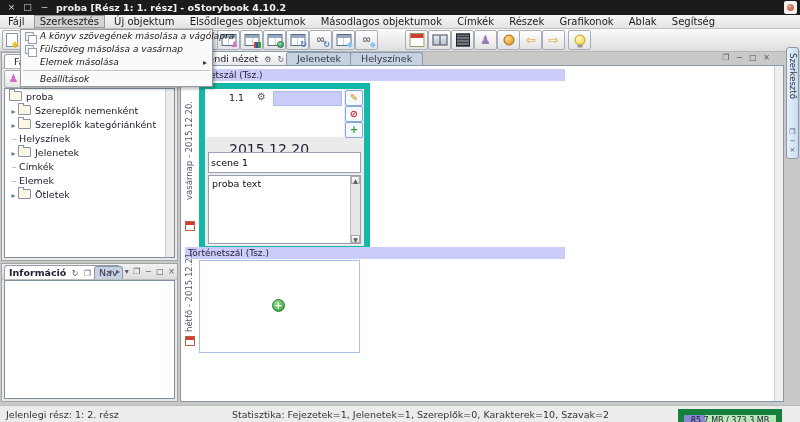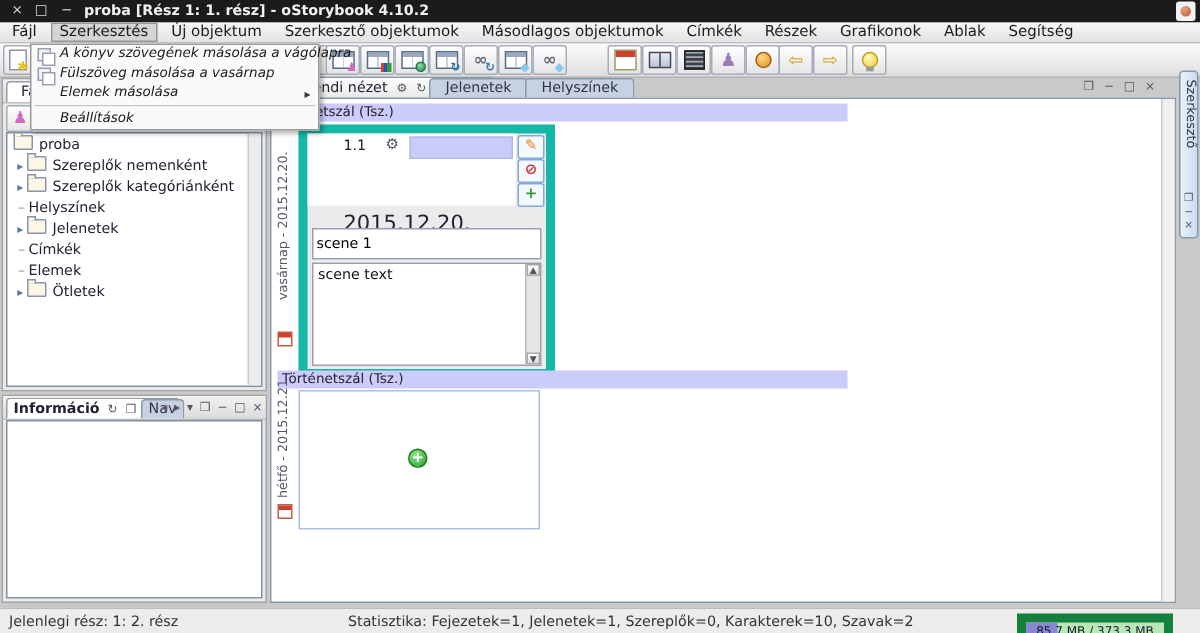--- a/index.html
+++ b/index.html
@@ -179,21 +179,21 @@
     <span class="tb-ctl" style="left:21px">□</span>
     <span class="tb-ctl" style="left:38px">−</span>
     <span class="tb-title">proba [Rész 1: 1. rész] - oStorybook 4.10.2</span>
     <span class="tray"></span>
   </div>
 
   <div class="menubar">
     <span class="menu-item">Fájl</span>
     <span class="menu-item open">Szerkesztés</span>
     <span class="menu-item">Új objektum</span>
-    <span class="menu-item">Szerkesztő objektumok</span>
+    <span class="menu-item">Elsődleges objektumok</span>
     <span class="menu-item">Másodlagos objektumok</span>
     <span class="menu-item">Címkék</span>
     <span class="menu-item">Részek</span>
     <span class="menu-item">Grafikonok</span>
     <span class="menu-item">Ablak</span>
     <span class="menu-item">Segítség</span>
   </div>
 
   <div class="toolbar">
     <span class="tbtn" style="left:2px;width:17px">
@@ -372,21 +372,21 @@
       <div class="sc-head"></div>
       <span class="sc-num">1.1</span>
       <span class="sc-wrench">⚙</span>
       <span class="sc-status"></span>
       <span class="sc-btn b1">✎</span>
       <span class="sc-btn b2">⊘</span>
       <span class="sc-btn b3">+</span>
       <span class="sc-date">2015.12.20. 17:41:31</span>
       <input class="sc-title" type="text" value="scene 1" style="">
       <div class="sc-text">
-        <span class="txt">scene text</span>
+        <span class="txt">proba text</span>
         <div class="sc-sb">
           <span class="a up">▲</span>
           <span class="a dn">▼</span>
         </div>
       </div>
     </div>
 
     <div class="strip s2">Történetszál (Tsz.)</div>
 
     <div class="vlab v2">hétfő - 2015.12.21.</div>

